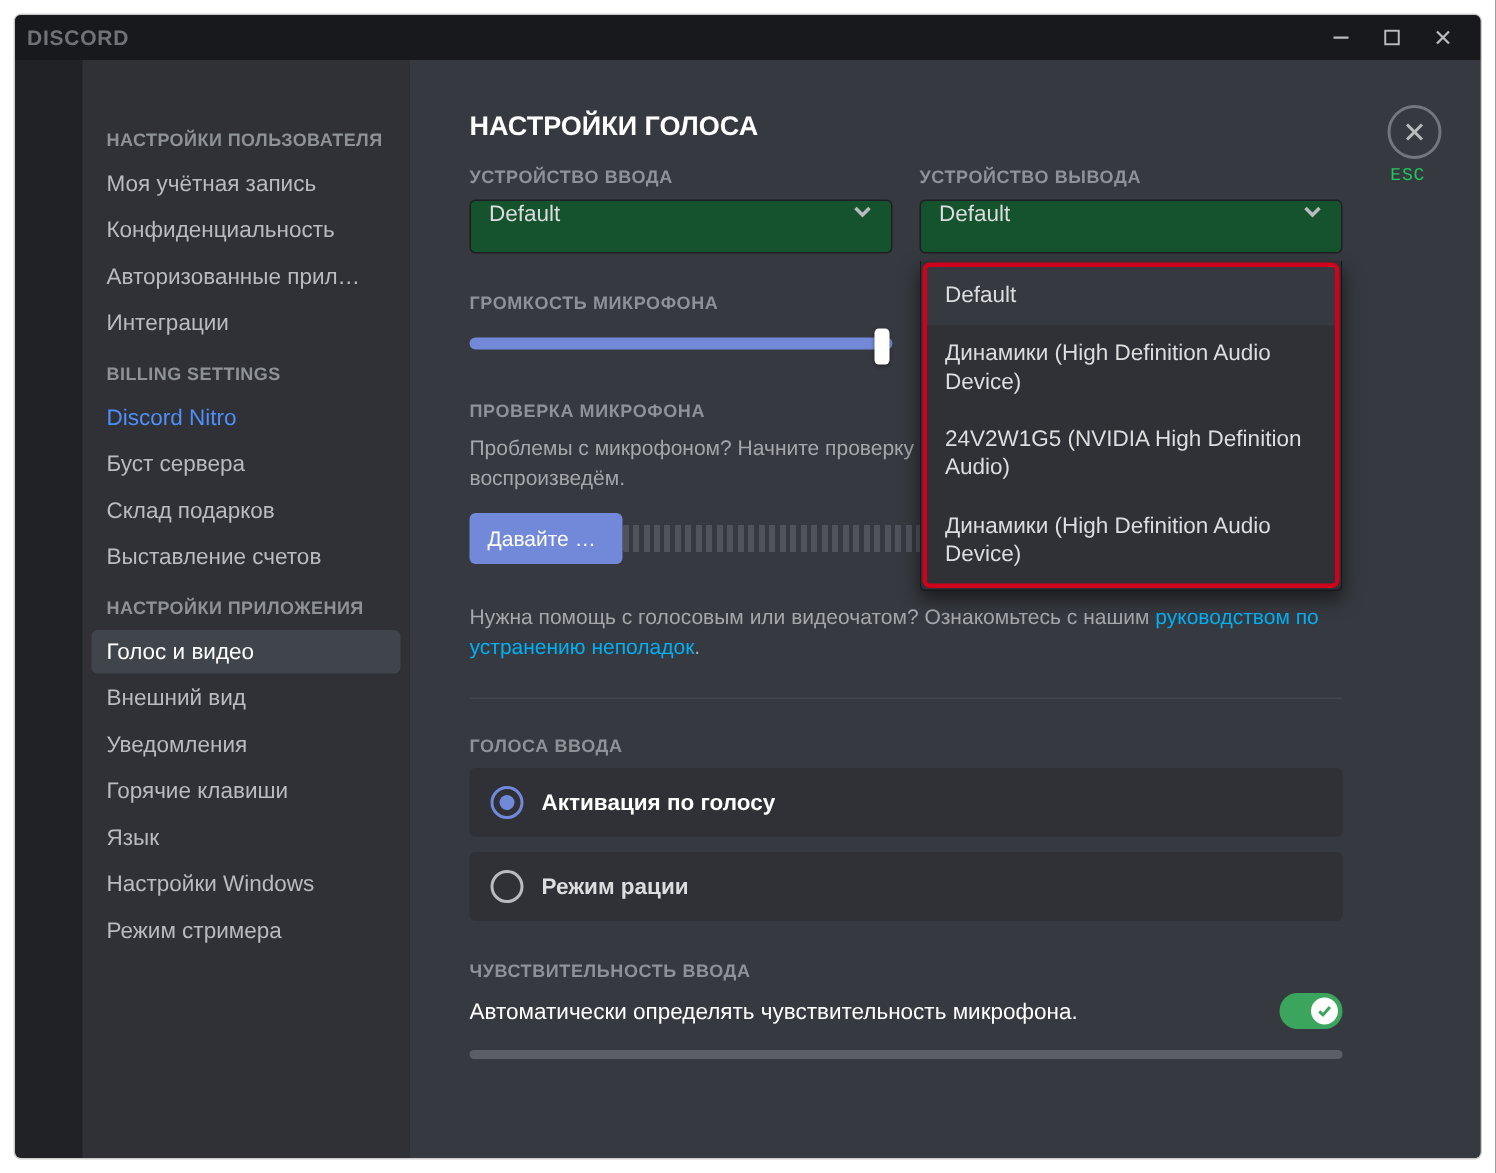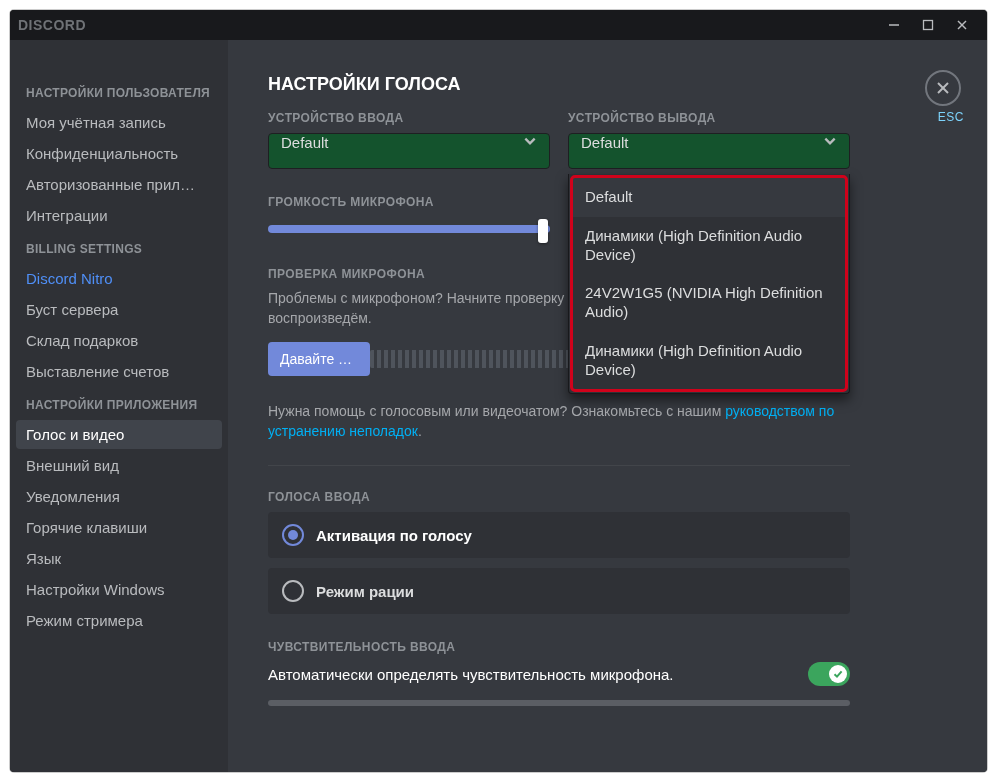--- a/index.html
+++ b/index.html
@@ -34,20 +34,21 @@
   .titlebar .spacer { flex: 1; }
   .winbtn {
     width: 34px; height: 22px;
     display: flex; align-items: center; justify-content: center;
     color: #b9bbbe;
   }
   .winbtn svg { width: 12px; height: 12px; }
   .body {
     display: flex;
     height: calc(100% - 30px);
+    padding-left: 45px;
   }
   .sidebar {
     width: 218px;
     background: #2f3136;
     padding: 34px 6px 0 6px;
     overflow-y: auto;
   }
   .side-h {
     color: #8e9297;
     font-size: 12px;
@@ -86,24 +87,25 @@
     width: 36px; height: 36px;
     border: 2px solid #72767d;
     border-radius: 50%;
     display: flex; align-items: center; justify-content: center;
     color: #b9bbbe;
     cursor: pointer;
   }
   .closex svg { width: 16px; height: 16px; }
   .esc-label {
     position: absolute;
-    right: 23px; top: 70px;
-    color: #7dd3fc;
+    right: 37px; top: 70px;
+    color: #22c55e;
     font-size: 12px;
     letter-spacing: .5px;
+    font-family: Liberation Mono, monospace;
   }
   h1.page-title {
     color: #fff;
     font-size: 18px;
     font-weight: 700;
     margin-bottom: 16px;
   }
   .row2 {
     display: flex;
     gap: 18px;

